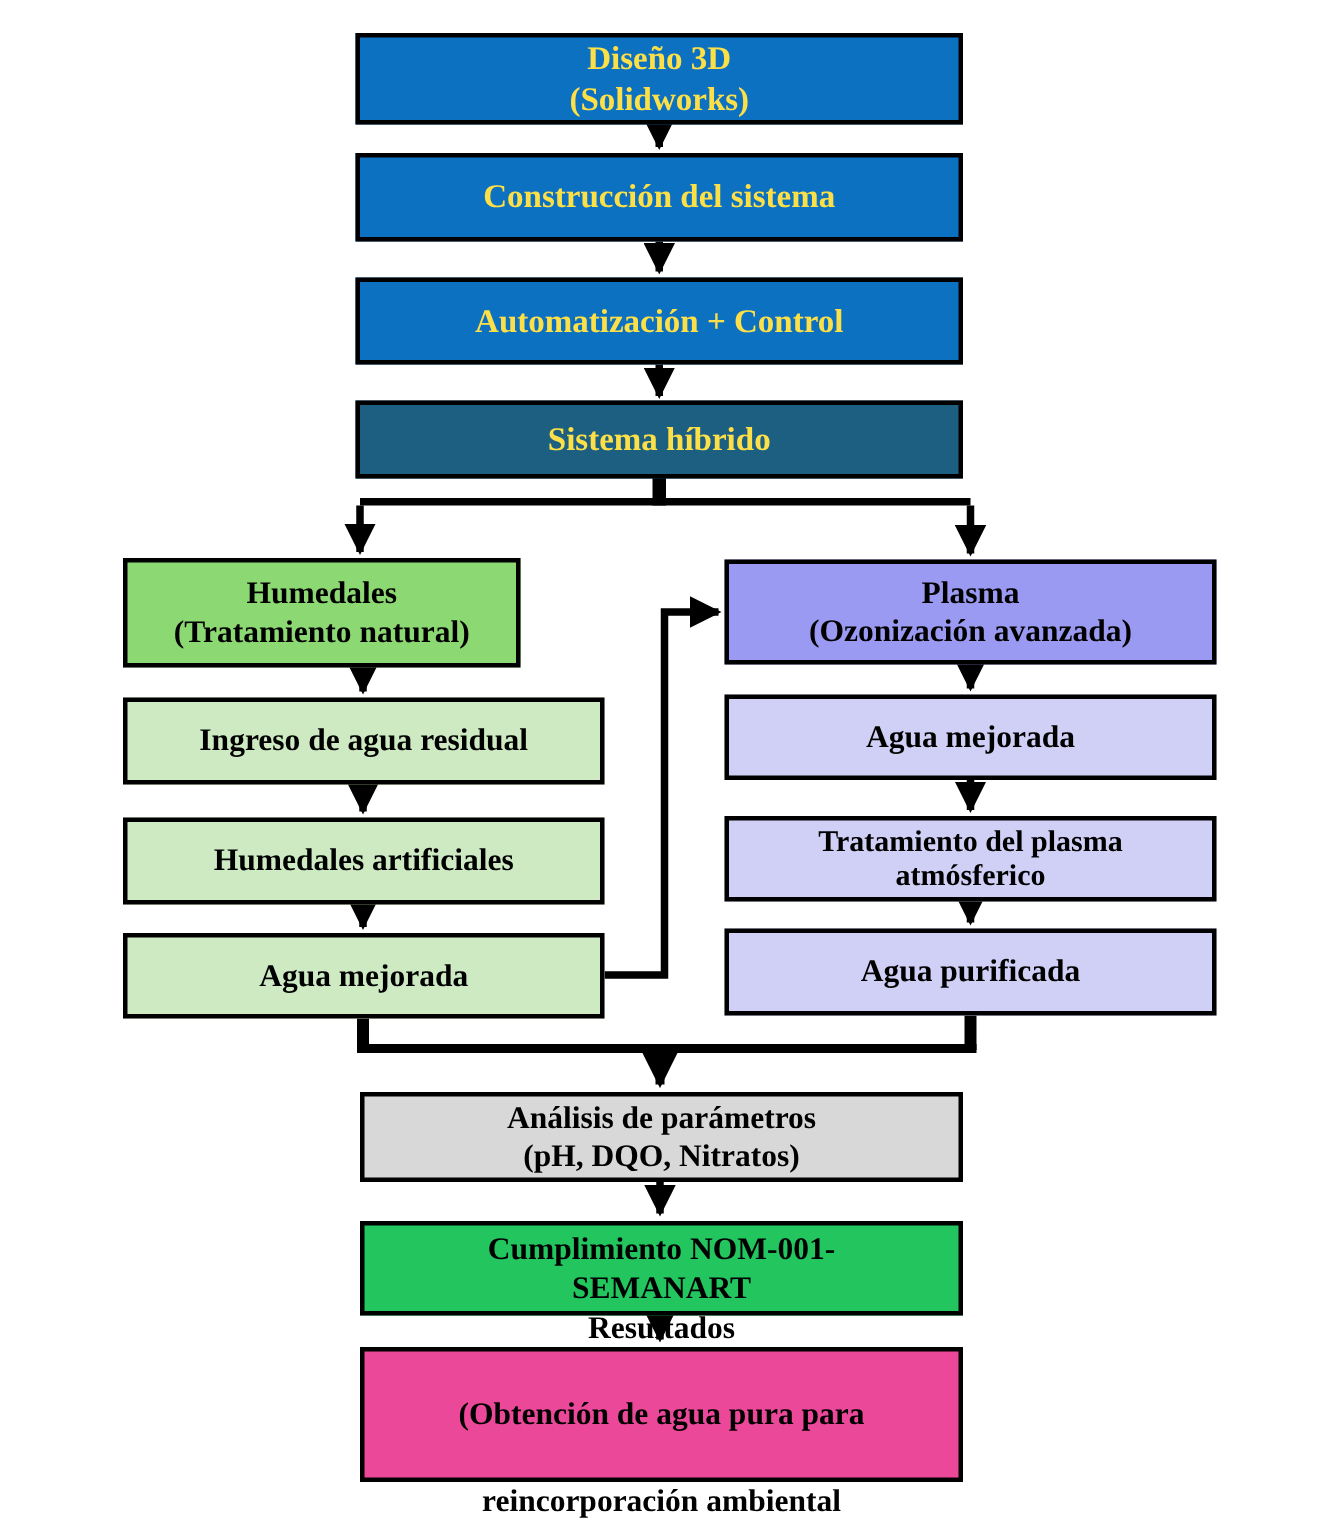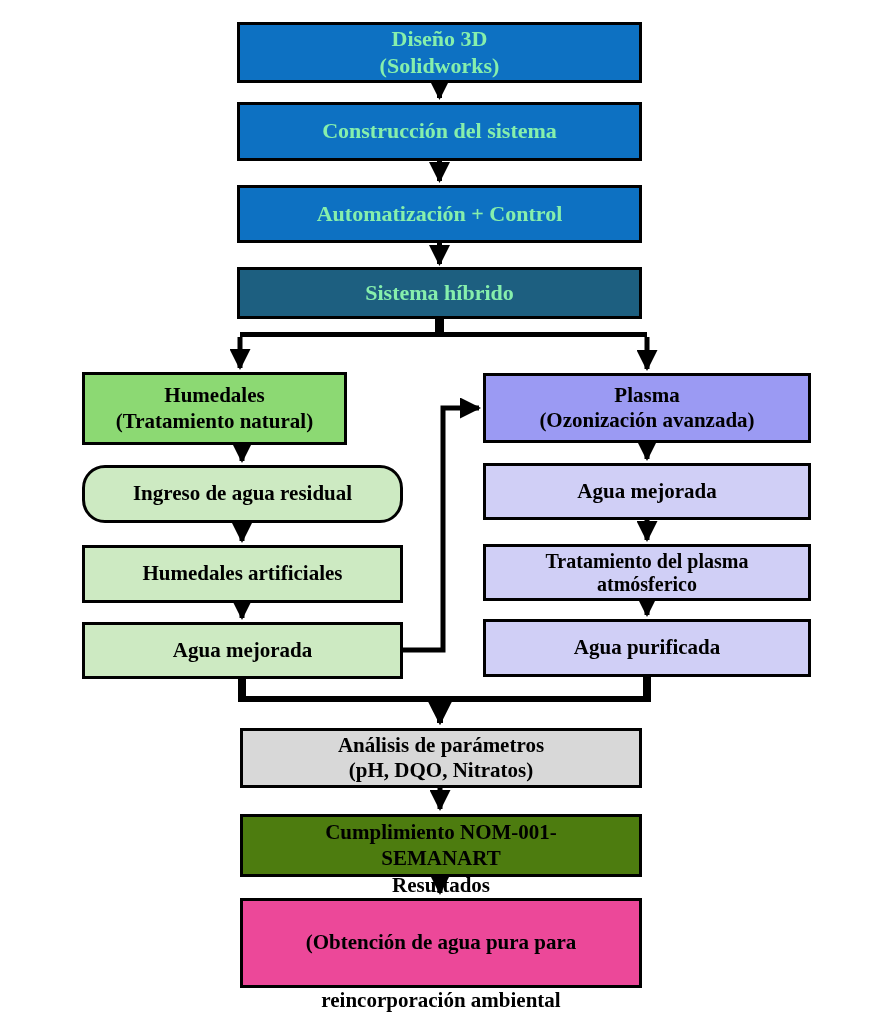--- a/index.html
+++ b/index.html
@@ -27,21 +27,21 @@
     display: flex;
     flex-direction: column;
     align-items: center;
     justify-content: center;
     text-align: center;
     font-weight: bold;
     color: #000000;
     line-height: 1.2;
   }
   .node .ln { display: block; white-space: nowrap; }
-  .light-text { color: #86efac; }
+  .light-text { color: #fde047; }
   .fs22 { font-size: 22px; }
   .fs21 { font-size: 21px; }
   .fs20 { font-size: 20px; line-height: 1.15; }
 </style>
 </head>
 <body>
 
 <div id="canvas">
 
   <svg id="connector-layer" viewBox="0 0 885 1024" xmlns="http://www.w3.org/2000/svg">
@@ -94,21 +94,21 @@
 
   <div class="node light-text fs22" style="left: 237px; top: 267px; width: 405px; height: 52px; background-color: rgb(29, 95, 128);">
     <span class="ln">Sistema híbrido</span>
   </div>
 
   <div class="node fs21" style="left: 82px; top: 372px; width: 265px; height: 73px; background-color: rgb(140, 217, 115);">
     <span class="ln">Humedales</span>
     <span class="ln">(Tratamiento natural)</span>
   </div>
 
-  <div class="node fs21" style="left: 82px; top: 465px; width: 321px; height: 58px; background-color: rgb(205, 234, 194); border-radius: 23px;">
+  <div class="node fs21" style="left: 82px; top: 465px; width: 321px; height: 58px; background-color: rgb(205, 234, 194);">
     <span class="ln">Ingreso de agua residual</span>
   </div>
 
   <div class="node fs21" style="left: 82px; top: 545px; width: 321px; height: 58px; background-color: rgb(205, 234, 194);">
     <span class="ln">Humedales artificiales</span>
   </div>
 
   <div class="node fs21" style="left: 82px; top: 622px; width: 321px; height: 57px; background-color: rgb(205, 234, 194);">
     <span class="ln">Agua mejorada</span>
   </div>
@@ -129,21 +129,21 @@
 
   <div class="node fs21" style="left: 483px; top: 619px; width: 328px; height: 58px; background-color: rgb(208, 207, 246);">
     <span class="ln">Agua purificada</span>
   </div>
 
   <div class="node fs21" style="left: 240px; top: 728px; width: 402px; height: 60px; background-color: rgb(216, 216, 216);">
     <span class="ln">Análisis de parámetros</span>
     <span class="ln">(pH, DQO, Nitratos)</span>
   </div>
 
-  <div class="node fs21" style="left: 240px; top: 814px; width: 402px; height: 63px; background-color: #4d7c0f;">
+  <div class="node fs21" style="left: 240px; top: 814px; width: 402px; height: 63px; background-color: #22c55e;">
     <span class="ln">Cumplimiento NOM-001-</span>
     <span class="ln">SEMANART</span>
   </div>
 
   <div class="node fs21" style="left: 240px; top: 898px; width: 402px; height: 90px; background-color: #ec4899; gap: 32px;">
     <span class="ln">Resultados</span>
     <span class="ln">(Obtención de agua pura para</span>
     <span class="ln">reincorporación ambiental</span>
   </div>
 

